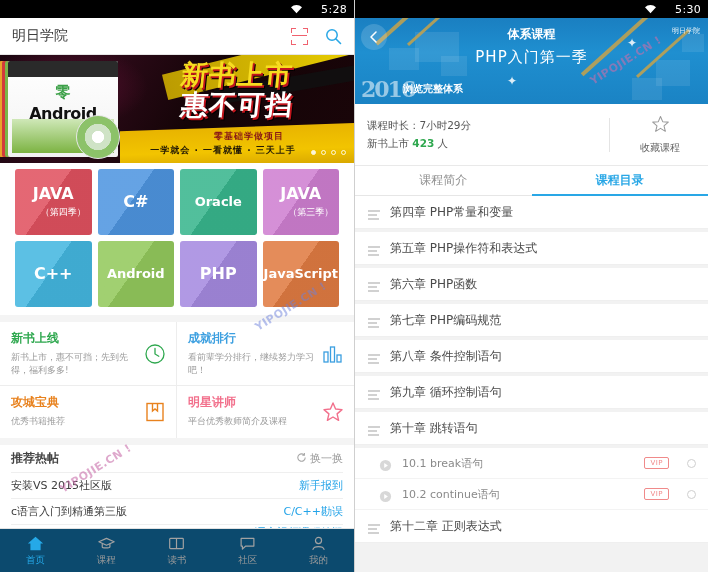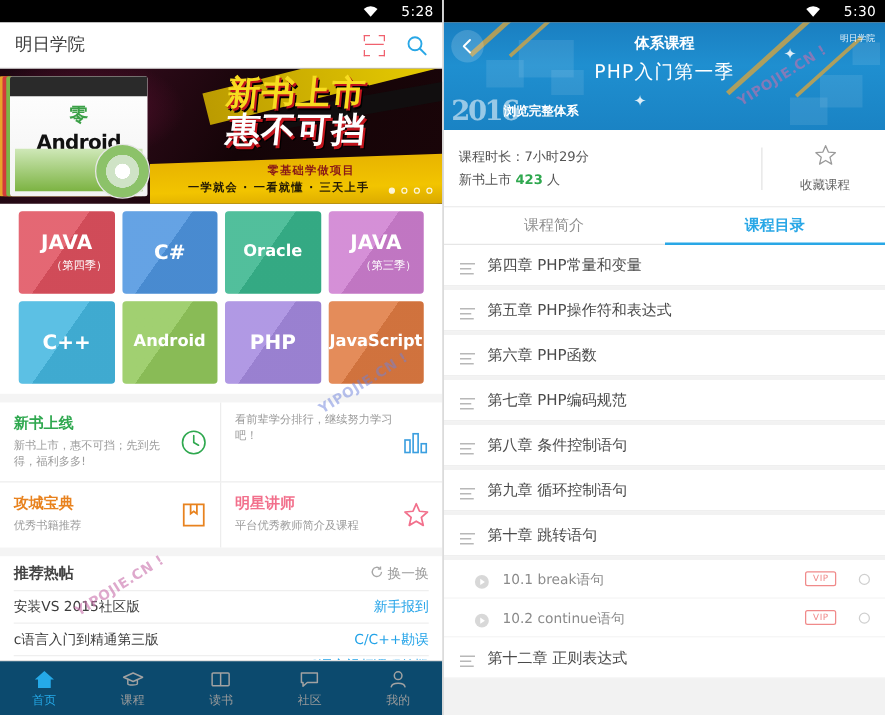--- a/index.html
+++ b/index.html
@@ -319,20 +319,21 @@
             <div class="ft" style="color:#2fa84f">新书上线</div>
             <div class="fd">新书上市，惠不可挡；先到先得，福利多多!</div>
           </div>
           <div class="fi"><svg width="22" height="22" viewBox="0 0 22 22">
               <circle cx="11" cy="11" r="9" fill="none" stroke="#2fa84f" stroke-width="1.3"></circle>
               <path d="M11 5.5 V11 L14.8 13.2" fill="none" stroke="#2fa84f" stroke-width="1.3" stroke-linecap="round"></path>
             </svg></div>
         </div>
         <div class="feat">
           <div class="txt">
+            <div class="ft" style="color:#3b9fe0">成就排行</div>
             <div class="fd">看前辈学分排行，继续努力学习吧！</div>
           </div>
           <div class="fi"><svg width="22" height="22" viewBox="0 0 22 22">
               <rect x="2" y="9" width="4" height="10" fill="none" stroke="#3b9fe0" stroke-width="1.3"></rect>
               <rect x="8.5" y="4" width="4" height="15" fill="none" stroke="#3b9fe0" stroke-width="1.3"></rect>
               <rect x="15" y="12" width="4" height="7" fill="none" stroke="#3b9fe0" stroke-width="1.3"></rect>
             </svg></div>
         </div>
         <div class="feat">
           <div class="txt">

